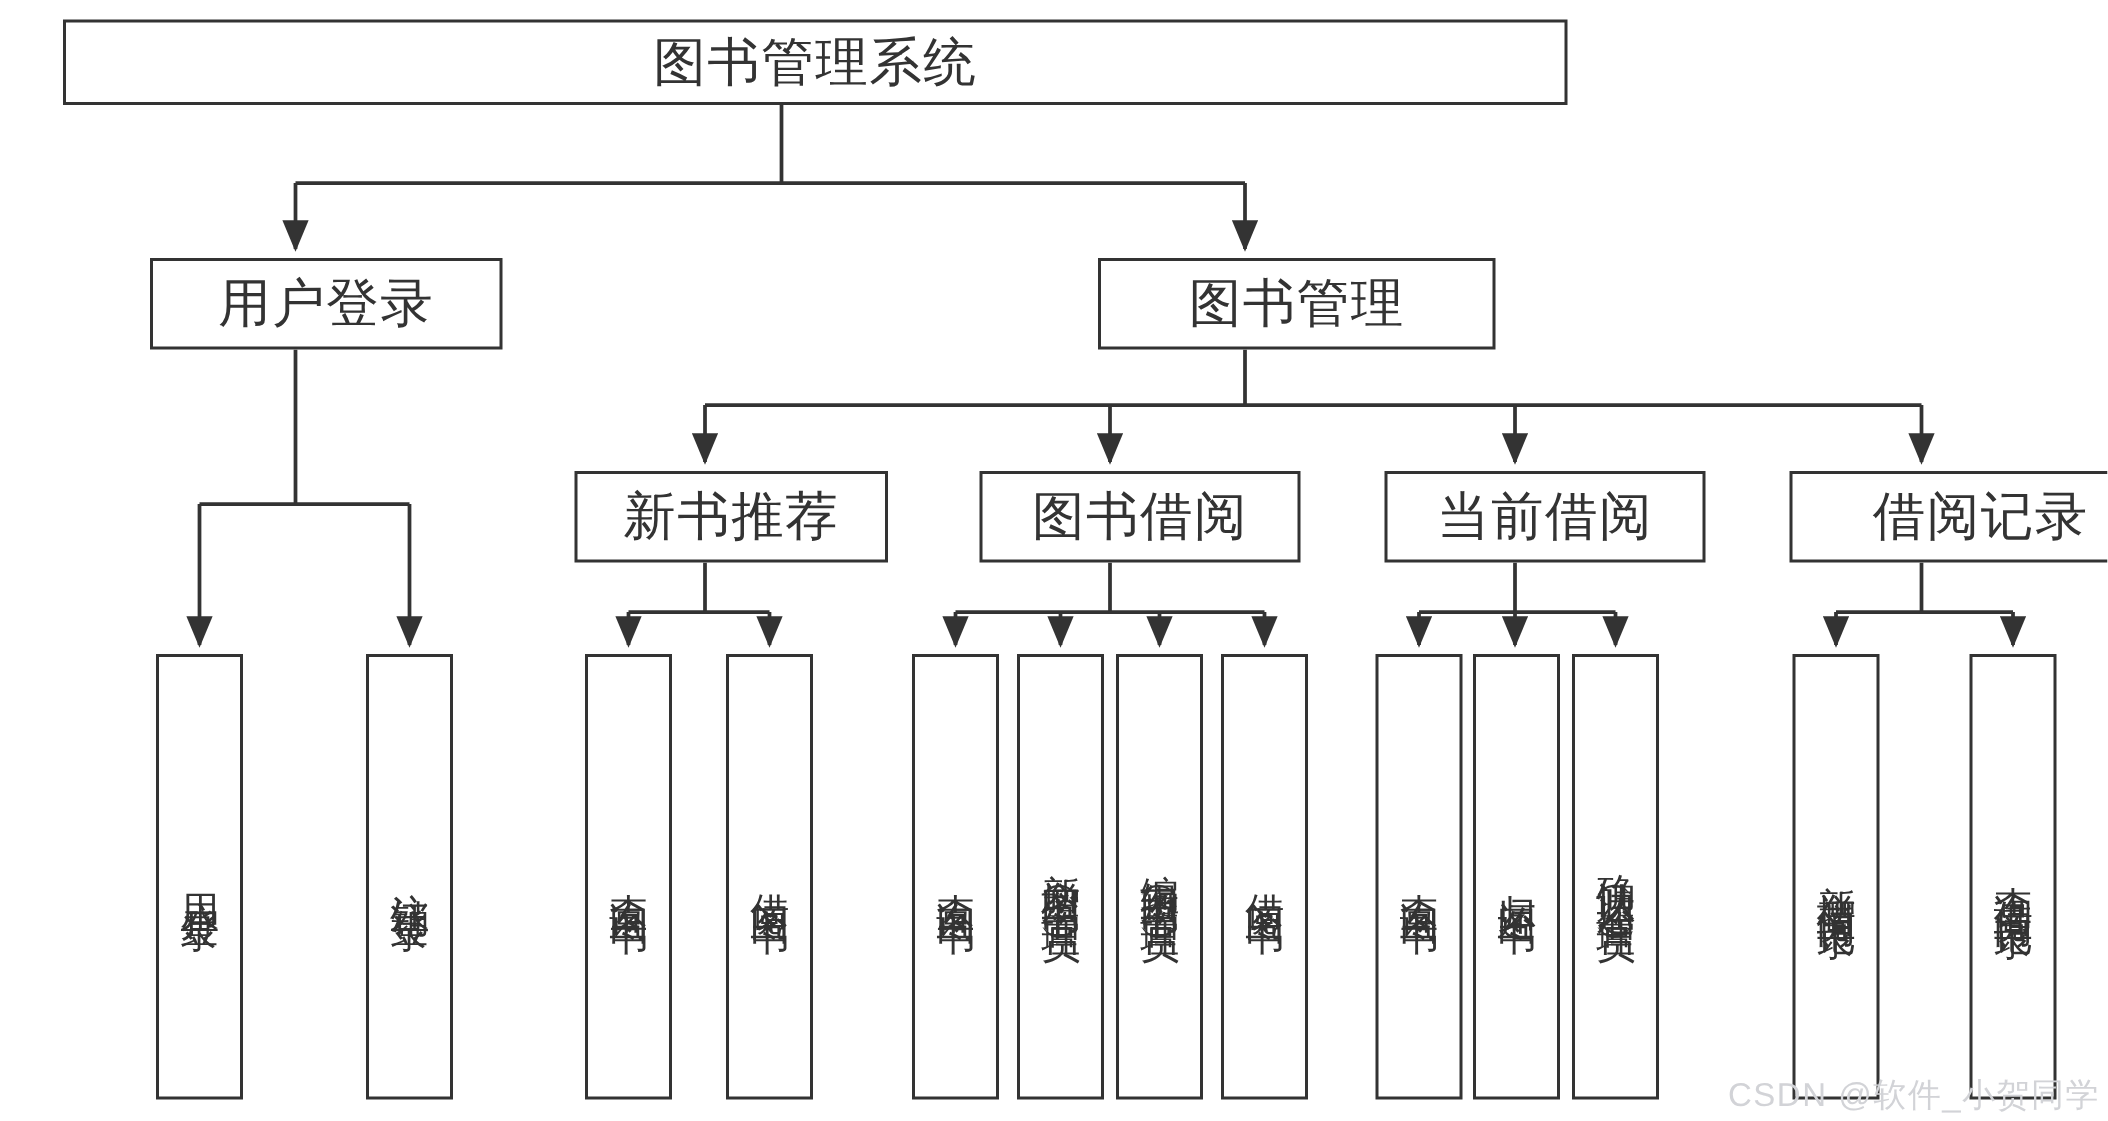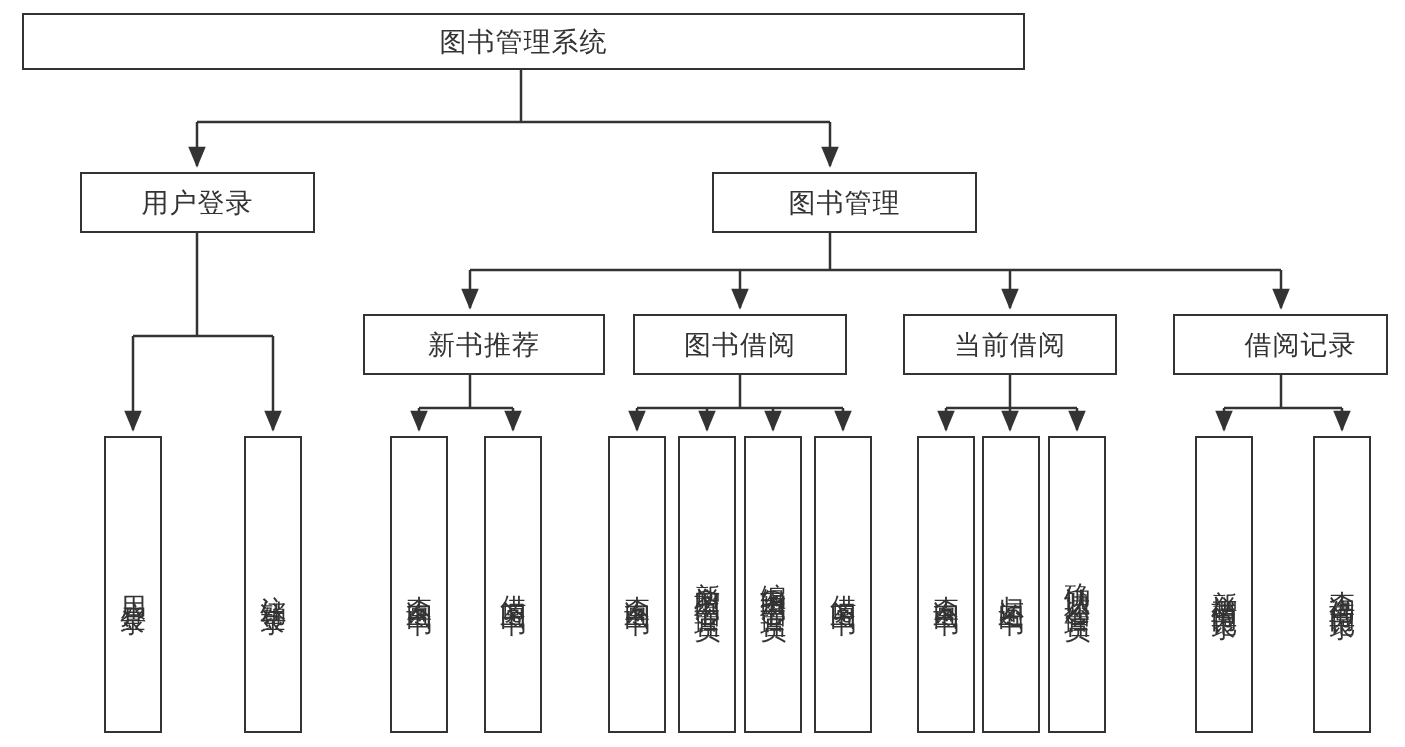--- a/index.html
+++ b/index.html
@@ -20,21 +20,21 @@
   svg.connectors{position:absolute;left:0;top:0;z-index:1;}
   .conn{stroke:var(--line);stroke-width:2.5;fill:none;}
   .node{
     position:absolute;
     background:var(--box-bg);
     border:2.5px solid var(--line);
     box-sizing:border-box;
     display:flex;align-items:center;justify-content:center;
     z-index:2;
   }
-  .hnode{font-size:27px;letter-spacing:1px;}
+  .hnode{font-size:35px;letter-spacing:1px;margin-left:20px;}
   .leaf span{
     writing-mode:vertical-rl;
     text-orientation:mixed;
     font-size:26px;
     letter-spacing:5px;
     line-height:1.05;
     white-space:nowrap;
   }
   .watermark{
     position:absolute;
@@ -102,21 +102,21 @@
     <span>图书管理系统</span>
   </div>
 
   <div class="node hnode" style="left:80px;top:172px;width:235px;height:61px;">
     <span>用户登录</span>
   </div>
   <div class="node hnode" style="left:712px;top:172px;width:265px;height:61px;">
     <span>图书管理</span>
   </div>
 
-  <div class="node hnode" style="left:363px;top:314px;width:242px;height:61px;">
+  <div class="node hnode" style="left:363px;top:314px;width:209px;height:61px;">
     <span>新书推荐</span>
   </div>
   <div class="node hnode" style="left:633px;top:314px;width:214px;height:61px;">
     <span>图书借阅</span>
   </div>
   <div class="node hnode" style="left:903px;top:314px;width:214px;height:61px;">
     <span>当前借阅</span>
   </div>
   <div class="node hnode" style="left:1173px;top:314px;width:215px;height:61px;padding-left:40px;">
     <span>借阅记录</span>
@@ -159,13 +159,14 @@
     <span>确认归还（管理员）</span>
   </div>
 
   <div class="node leaf" style="left:1195px;top:436px;width:58px;height:297px;">
     <span>新增借阅记录</span>
   </div>
   <div class="node leaf" style="left:1313px;top:436px;width:58px;height:297px;">
     <span>查询借阅记录</span>
   </div>
 
+  <div class="watermark">CSDN @软件_小贺同学</div>
 </div>
 
 </body></html>

